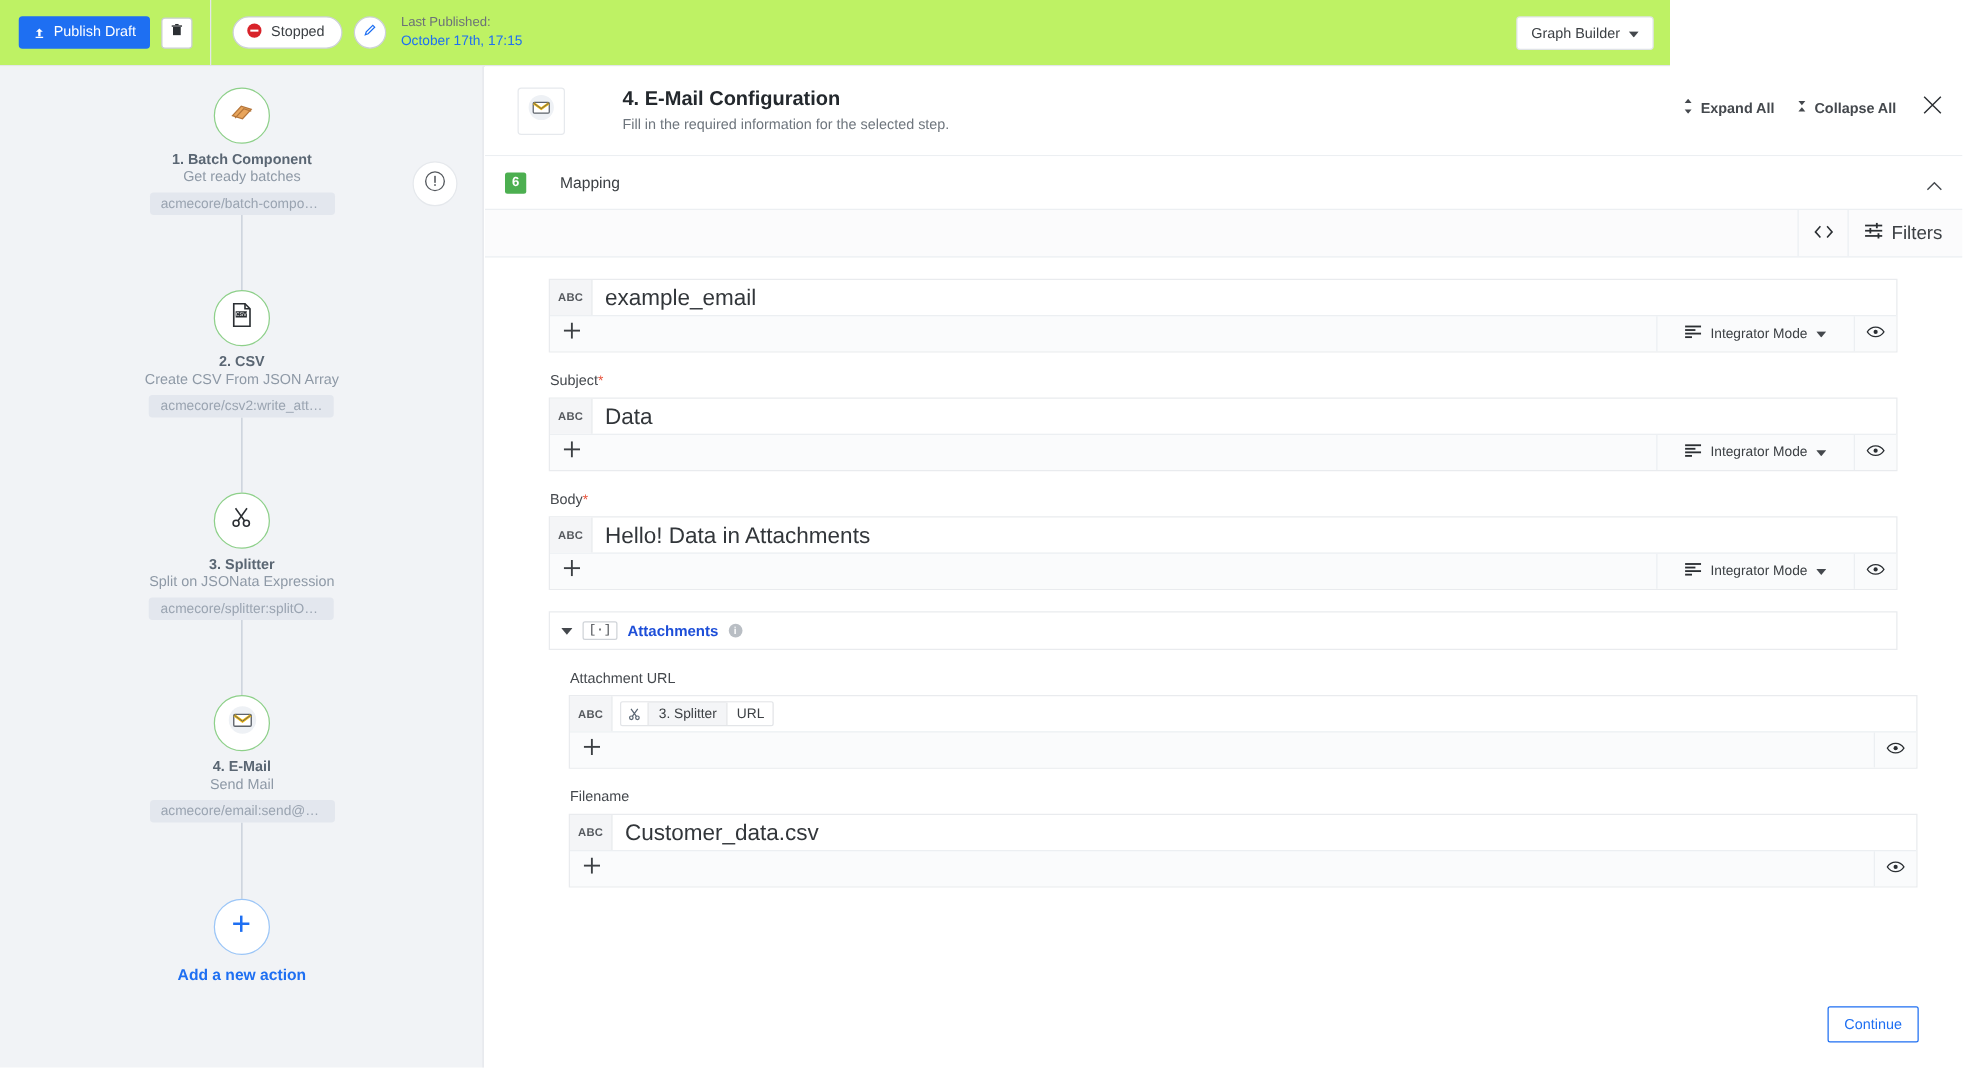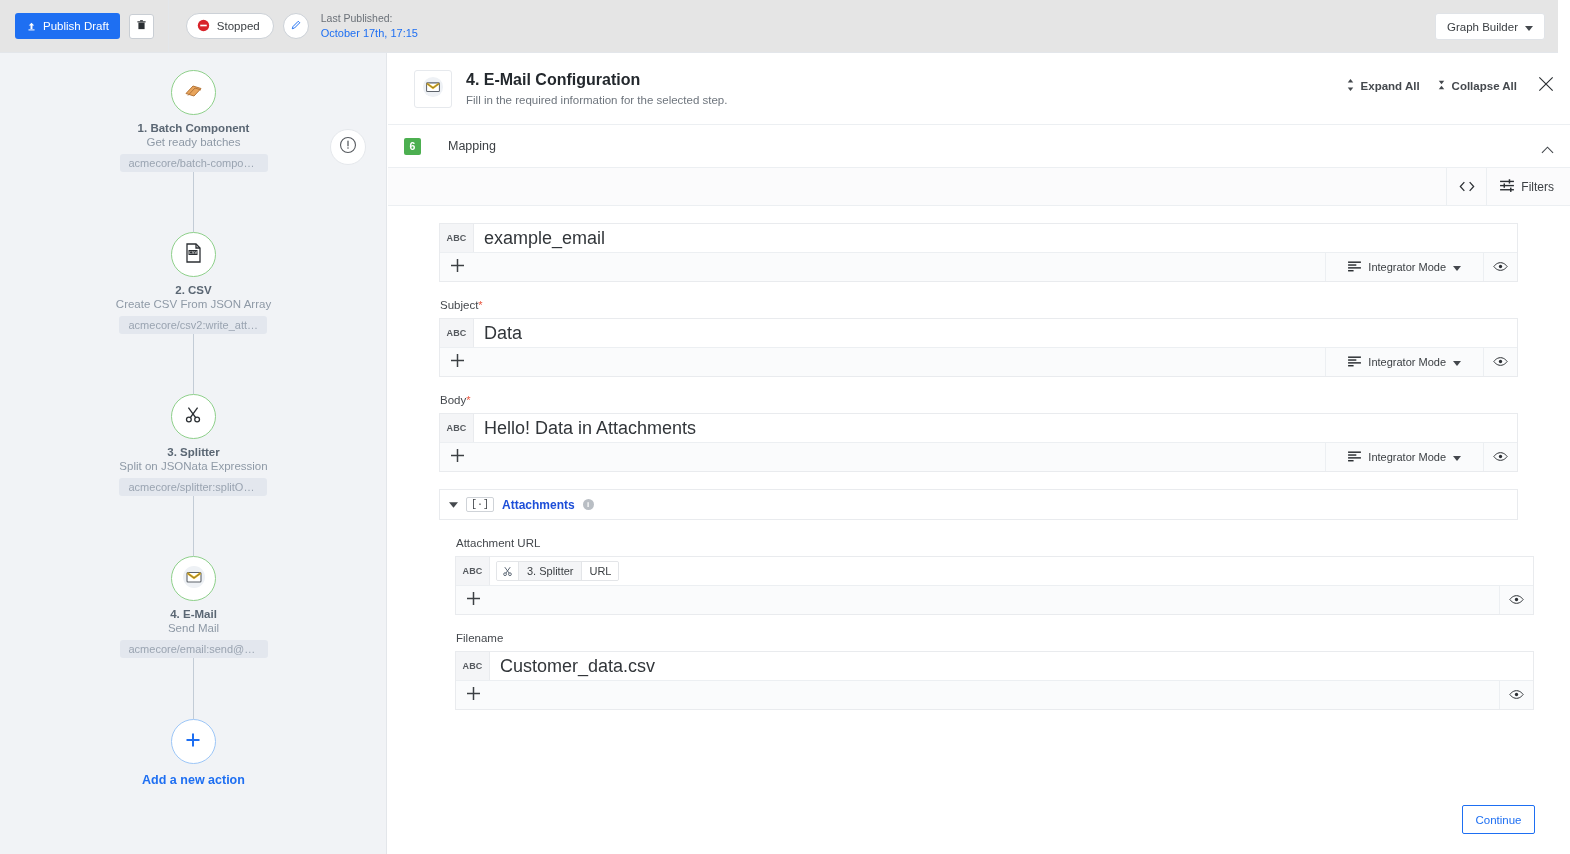--- a/index.html
+++ b/index.html
@@ -7,22 +7,22 @@
     width: 1570px; height: 854px;
     font-family: "Liberation Sans", sans-serif;
     background: #ffffff;
     overflow: hidden;
     -webkit-font-smoothing: antialiased;
   }
 
   
   .topbar {
     position: absolute; top: 0; left: 0;
-    width: 1558px; height: 53px;
-    background: #e5e5e5;
+    width: 1336px; height: 53px;
+    background: #bef264;
     border-bottom: 1px solid #e3e6ea;
     display: flex; align-items: center;
   }
   .publish-btn {
     margin-left: 15px;
     height: 26px;
     background: #1e6ff2;
     color: #ffffff;
     border: none; border-radius: 3px;
     font-size: 11.5px;
@@ -154,20 +154,21 @@
     width: 1182px; height: 801px;
     background: #ffffff;
     overflow: hidden;
   }
   .panel-head {
     position: relative;
     height: 72px;
     border-bottom: 1px solid #eceff2;
     display: flex; align-items: center;
     padding-left: 26px;
+    gap: 32px;
   }
   .head-icon-box {
     width: 38px; height: 38px;
     border: 1px solid #e6e9ed; border-radius: 3px;
     background: #fff;
     display: flex; align-items: center; justify-content: center;
   }
   .head-texts { margin-left: 14px; }
   .head-title { font-size: 16px; font-weight: bold; color: #23282d; }
   .head-sub { font-size: 11.5px; color: #6e757d; margin-top: 5px; }
@@ -210,21 +211,21 @@
     display: flex; align-items: center; justify-content: center;
     width: 40px; height: 37px;
     border-left: 1px solid #eceff2;
     cursor: pointer;
   }
   .tool-filters {
     display: flex; align-items: center; gap: 7px;
     height: 37px;
     padding: 0 16px 0 13px;
     border-left: 1px solid #eceff2;
-    font-size: 12px; color: #3c4044;
+    font-size: 15px; color: #3c4044;
     cursor: pointer;
   }
 
   .form-area { padding: 17px 0 0 0; position: relative; }
 
   .field-label {
     font-size: 11.5px; color: #44484d;
     margin-left: 52px; margin-bottom: 7px;
   }
   .req { color: #e8553e; font-size: 11px; }

